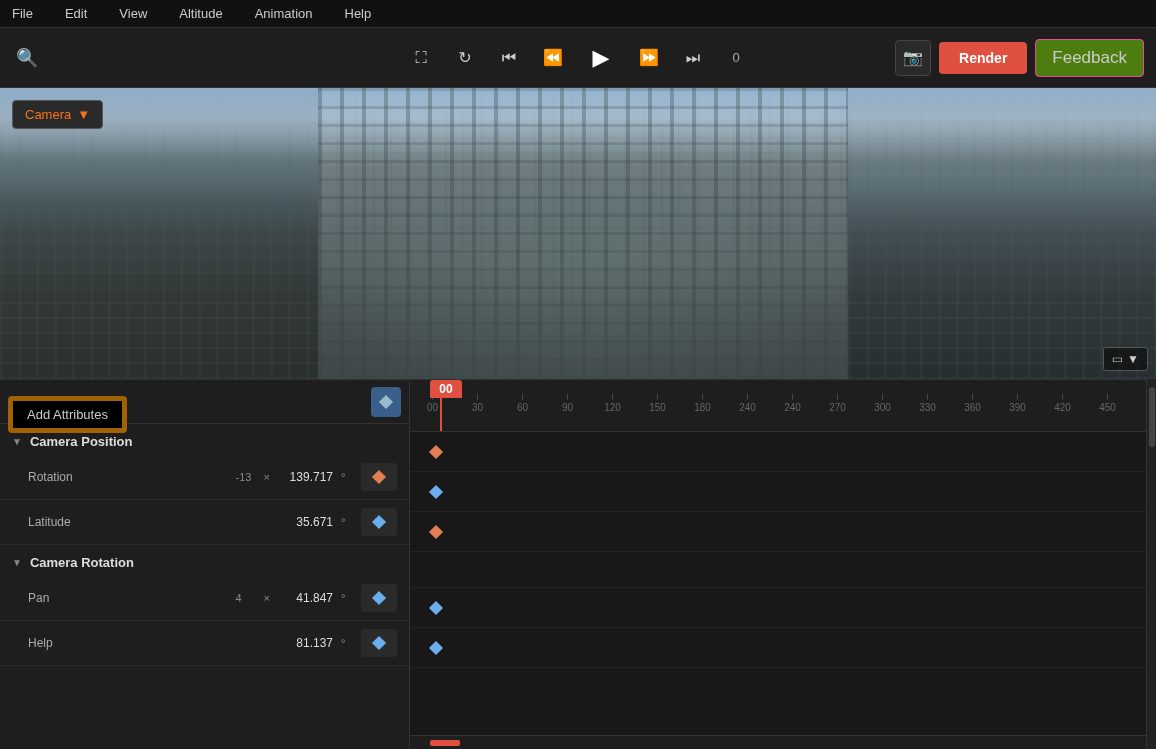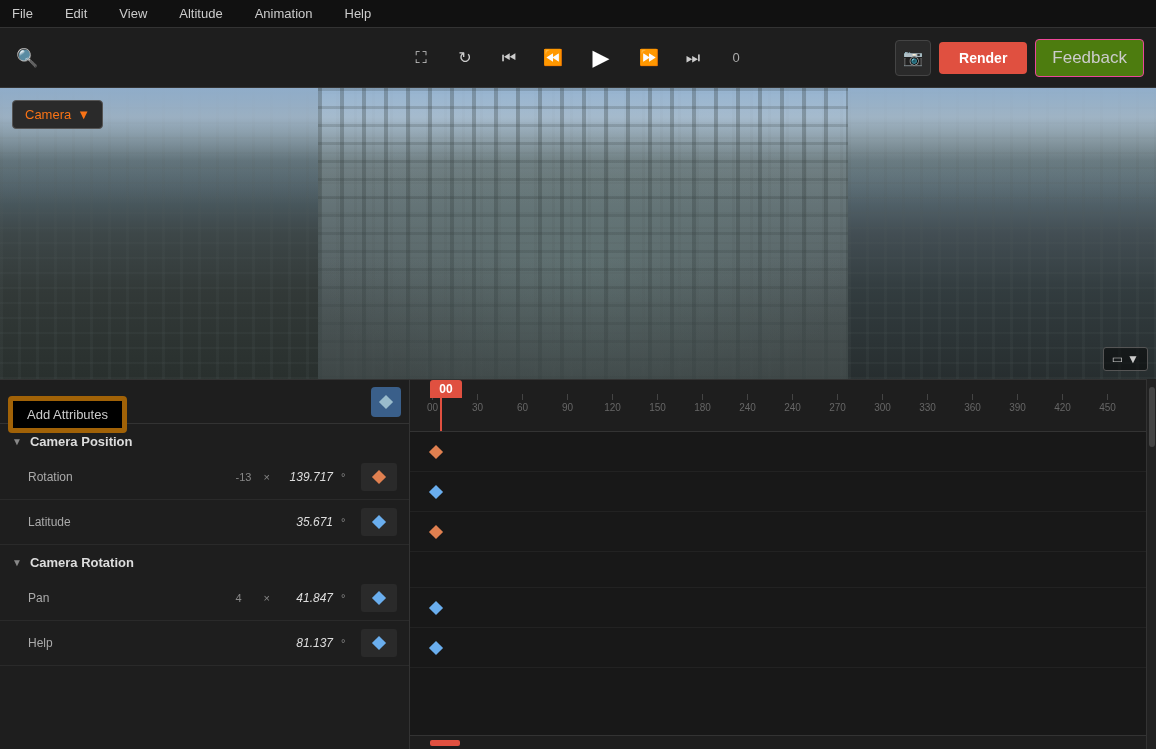--- a/index.html
+++ b/index.html
@@ -164,21 +164,21 @@
     }
     .attr-section-header .chevron { color: #888; font-size: 10px; }
     .attr-row {
       display: flex; align-items: center;
       padding: 8px 12px 8px 28px;
       border-bottom: 1px solid #2a2a2a;
       gap: 8px;
     }
     .attr-name { color: #aaa; font-size: 12px; flex: 1; }
     .attr-multiplier { color: #888; font-size: 11px; min-width: 20px; text-align: left; }
-    .attr-value { color: #ddd; font-size: 12px; min-width: 55px; text-align: right; font-style: italic; }
+    .attr-value { color: #ddd; font-size: 12px; min-width: 55px; text-align: right; }
     .attr-unit { color: #888; font-size: 11px; min-width: 12px; }
     .attr-track-area { width: 36px; height: 28px; background: #2a2a2a; border-radius: 3px; display: flex; align-items: center; justify-content: center; }
     .diamond-shape {
       width: 10px; height: 10px;
       background: #6aaeee;
       transform: rotate(45deg);
     }
     .diamond-shape-orange {
       width: 10px; height: 10px;
       background: #e08050;

